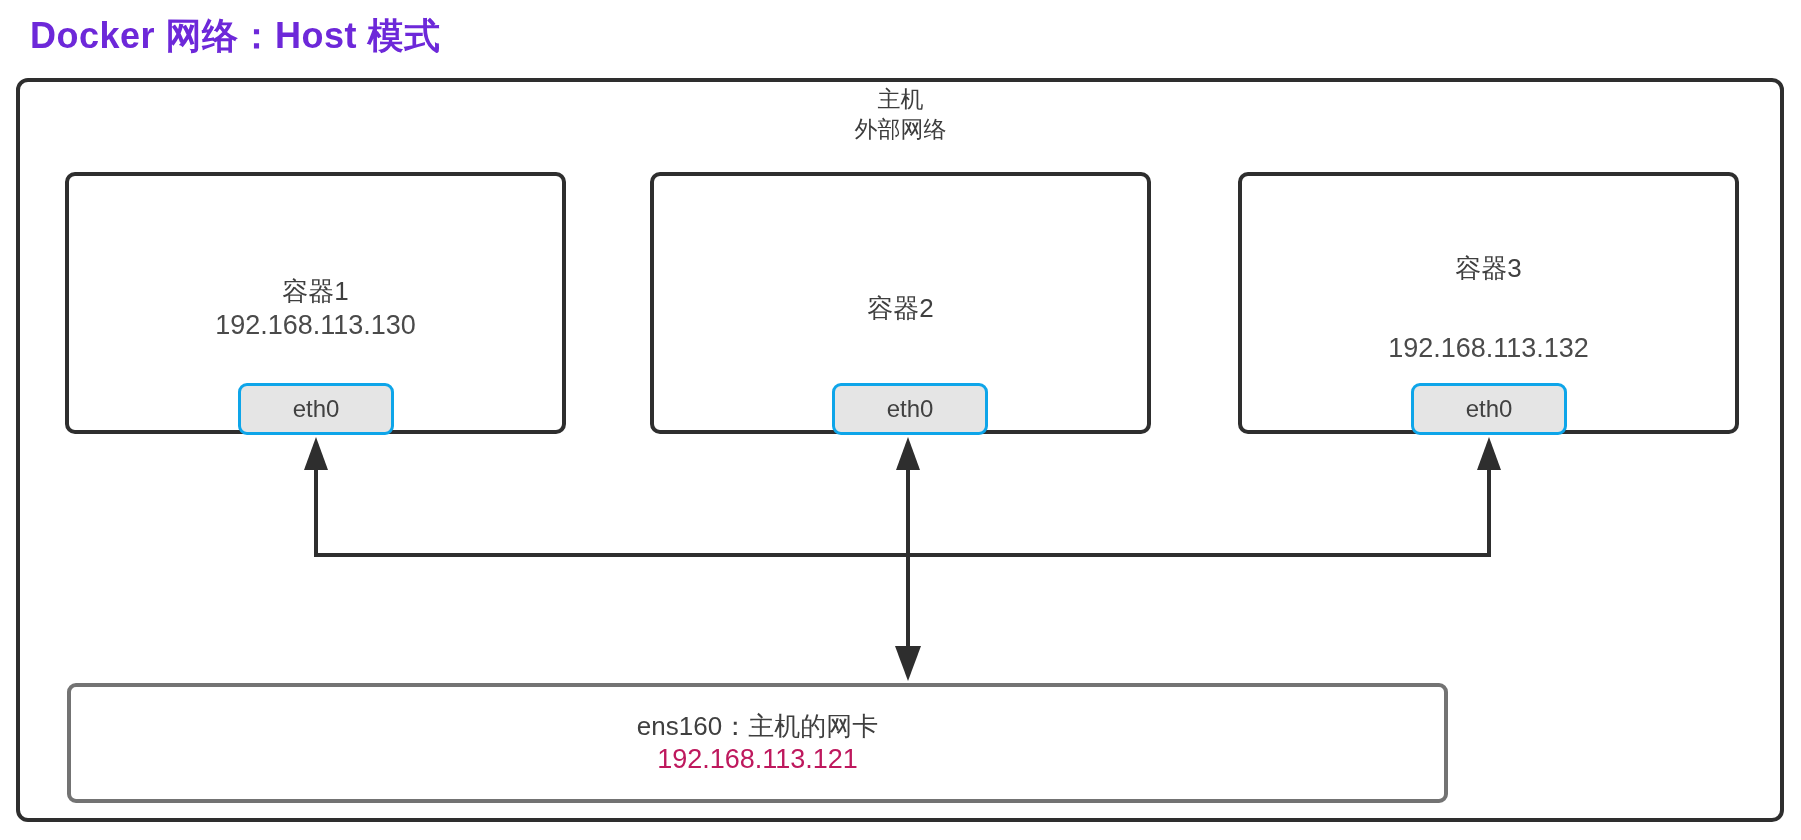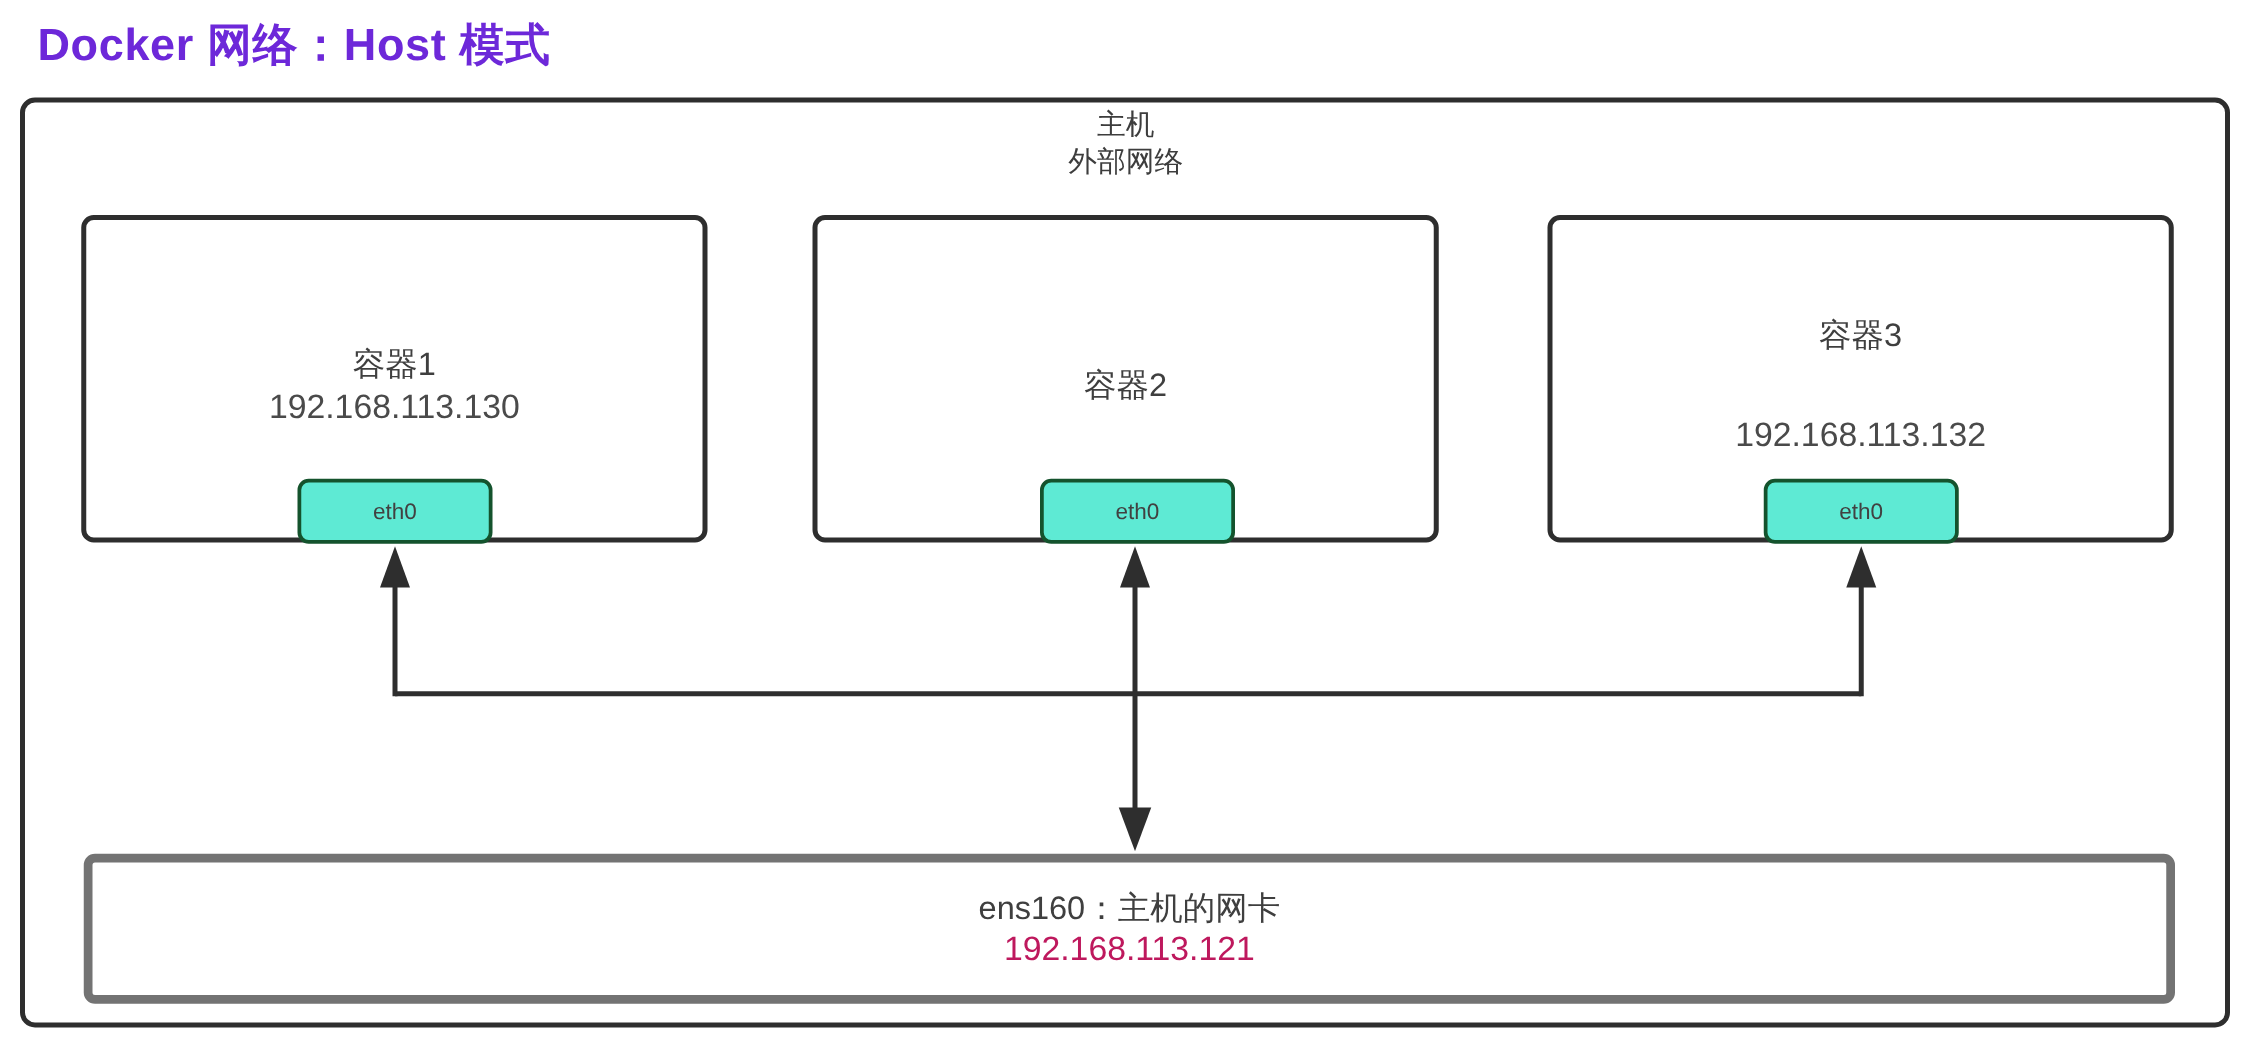--- a/index.html
+++ b/index.html
@@ -46,33 +46,33 @@
   .container-box .cip {
     font-size: 27px; line-height: 34px; color: #4a4a4a;
   }
 
   .c1 { left: 65px; }
   .c2 { left: 650px; }
   .c3 { left: 1238px; gap: 46px; }
 
   .eth-box {
     position: absolute; top: 383px; width: 156px; height: 52px;
-    border: 3px solid #14532d; border-radius: 9px;
-    background: #5eead4; z-index: 3;
+    border: 3px solid #0ea5e9; border-radius: 9px;
+    background: #e5e5e5; z-index: 3;
     display: flex; align-items: center; justify-content: center;
-    font-size: 18px; color: #414141;
+    font-size: 24px; color: #414141;
   }
   .eth1 { left: 238px; }
   .eth2 { left: 832px; }
   .eth3 { left: 1411px; }
 
   .nic-box {
     position: absolute; left: 67px; top: 683px;
-    width: 1673px; height: 120px;
-    border: 7px solid #737373; border-radius: 9px;
+    width: 1381px; height: 120px;
+    border: 4px solid #737373; border-radius: 9px;
     background: #ffffff;
     display: flex; flex-direction: column;
     align-items: center; justify-content: center;
   }
   .nic-box .nic-label { font-size: 26px; line-height: 33px; color: #3f3f3f; }
   .nic-box .nic-ip   { font-size: 27px; line-height: 33px; color: #be185d; }
 
   svg.connectors {
     position: absolute; inset: 0; width: 1801px; height: 840px;
     z-index: 2; pointer-events: none;

